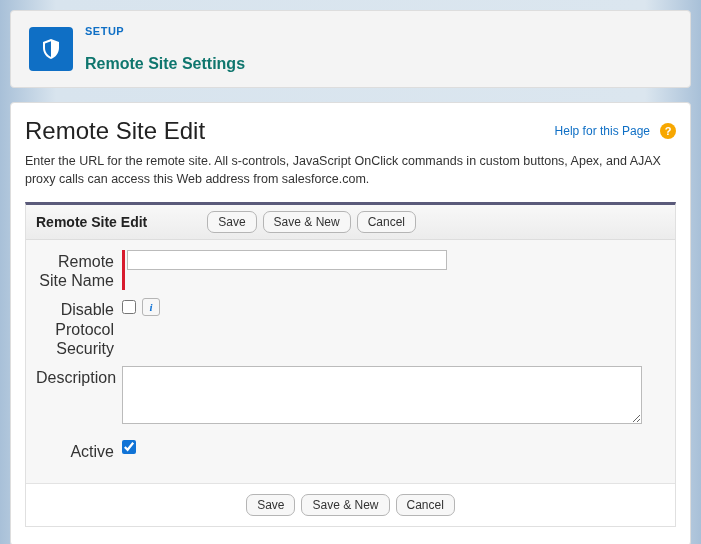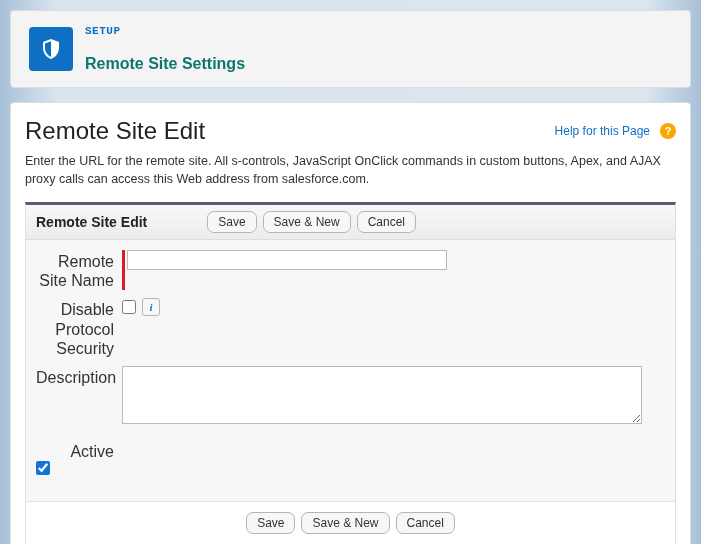--- a/index.html
+++ b/index.html
@@ -30,21 +30,20 @@
     align-items: center;
     justify-content: center;
     margin-right: 12px;
   }
   .header-icon svg { width: 24px; height: 24px; fill: #fff; }
   .header-text .overline {
     font-size: 11px;
     color: #0f6fc5;
     letter-spacing: .5px;
     font-weight: 600;
-    font-family: Liberation Mono, monospace;
   }
   .header-text .title {
     font-size: 16px;
     font-weight: 700;
     color: #0f766e;
     margin-top: 18px;
   }
   .main-card {
     background: #fff;
     border: 1px solid #ddd;
@@ -241,21 +240,21 @@
         </div>
       </div>
 
       <div class="form-row">
         <div class="form-label">Description</div>
         <div class="form-field">
           <textarea class="desc" style=""></textarea>
         </div>
       </div>
 
-      <div class="form-row" style="margin-top:12px;flex-direction:column;">
+      <div class="form-row" style="margin-top:12px;">
         <div class="form-label">Active</div>
         <div class="form-field">
           <input type="checkbox" checked="" style="">
         </div>
       </div>
 
     </div>
 
     <div class="panel-footer">
       <div class="btn-row">

